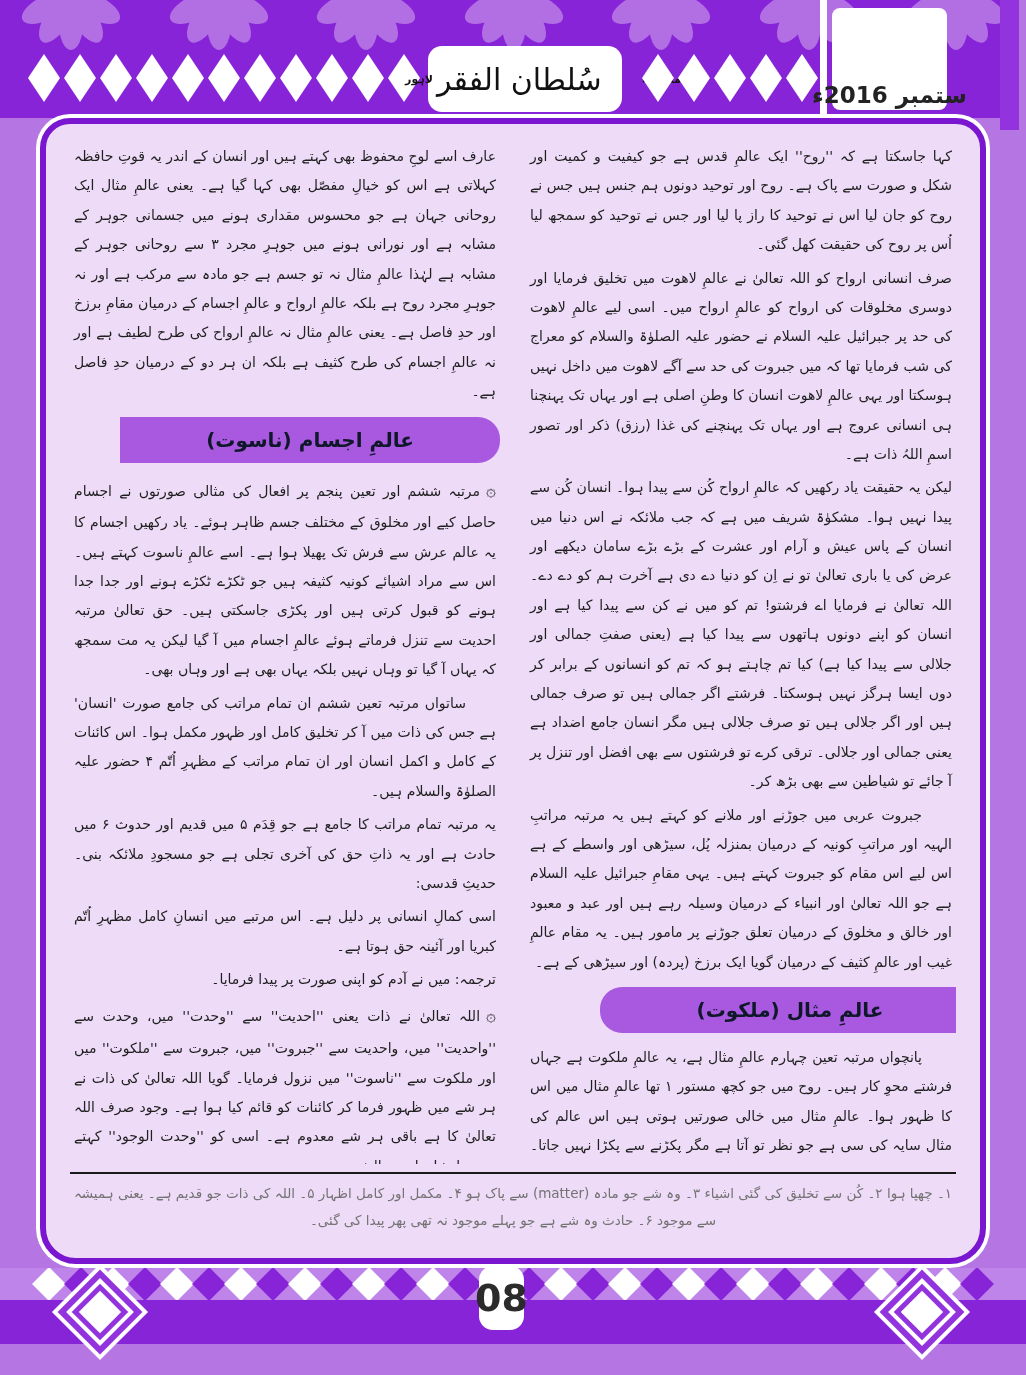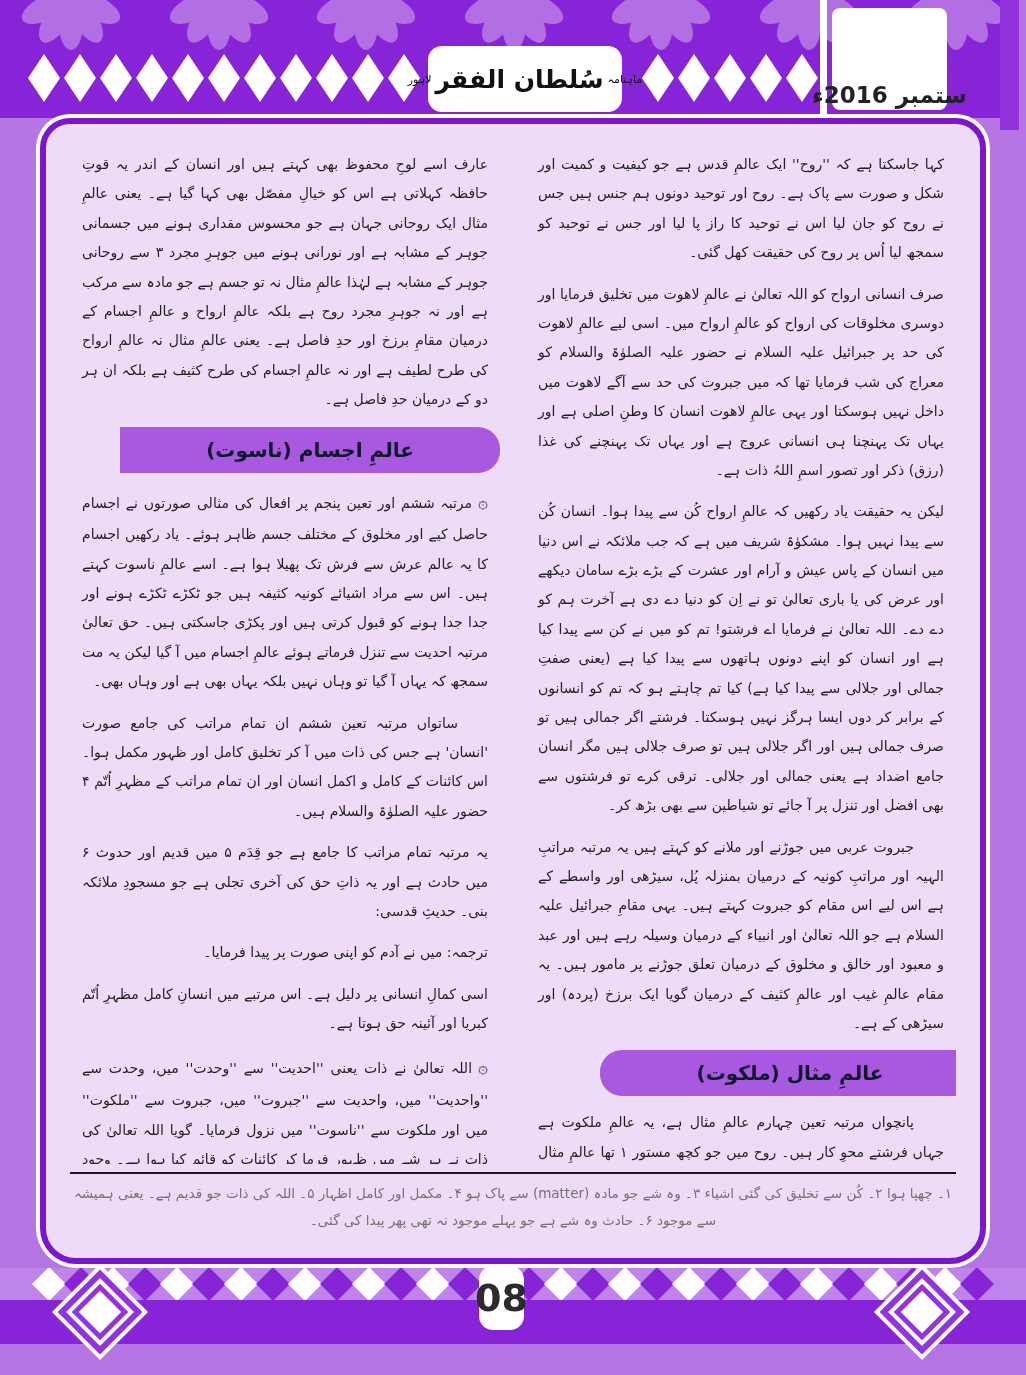--- a/index.html
+++ b/index.html
@@ -9,35 +9,35 @@
   
   .header{position:absolute;left:0;top:0;width:1008px;height:118px;background:#8824d8;}
   .flowers{position:absolute;left:0;top:-6px;width:1000px;display:flex;justify-content:space-between;padding:0 14px;}
   .flower{width:115px;height:56px;display:block;}
   .hdr-diamonds{position:absolute;top:54px;display:flex;gap:4px;}
   .hdr-diamonds.left{left:28px;}
   .hdr-diamonds.right{left:642px;}
   .hdiamond{width:32px;height:48px;background:#ffffff;clip-path:polygon(50% 0,100% 50%,50% 100%,0 50%);}
   .logo{position:absolute;left:428px;top:46px;width:194px;height:66px;background:#ffffff;border-radius:14px;
         display:flex;direction:rtl;align-items:center;justify-content:center;gap:4px;color:#111;}
-  .logo-pre,.logo-suf{font-size:11px;font-weight:normal;}
-  .logo-main{font-size:25px;font-weight:bold;white-space:nowrap;}
+  .logo-pre,.logo-suf{font-size:11px;font-weight:bold;margin-left:36px;}
+  .logo-main{font-size:30px;font-weight:normal;white-space:nowrap;}
   .hdr-sep{position:absolute;left:820px;top:0;width:7px;height:118px;background:#ffffff;}
   .hdr-sep.r2{left:1000px;}
   .datebox{position:absolute;left:832px;top:8px;width:115px;height:102px;background:#ffffff;border-radius:8px;
            display:flex;align-items:flex-end;justify-content:center;}
   .datebox span{font-size:23px;font-weight:bold;color:#222;direction:rtl;padding-bottom:2px;white-space:nowrap;}
 
   
   .card{position:absolute;left:40px;top:118px;width:946px;height:1146px;box-sizing:border-box;
         background:#eedbf7;border:6px solid #7b16d0;border-radius:30px 30px 36px 36px;
         box-shadow:0 0 0 4px #ffffff;padding:14px 24px 8px;}
   .cols{display:flex;direction:rtl;gap:26px;height:1026px;overflow:hidden;}
   .col{flex:1;direction:rtl;text-align:justify;font-size:14px;line-height:2.1;color:#1f1f1f;}
-  .para{margin:12px;}
+  .para{margin:4px;}
   .indent{text-indent:30px;}
   .bullet-glyph{font-size:17px;margin-left:6px;color:#222;}
   .quote{font-weight:bold;margin:0;text-align:right;text-indent:22px;}
   .banner{background:#a958e0;color:#0f172a;font-weight:bold;font-size:20px;text-align:center;
           padding:7px 0;margin:10px 0;line-height:1.6;}
   .banner-l{margin-left:-24px;width:380px;border-radius:0 22px 22px 0;box-sizing:border-box;}
   .banner-r{margin-right:-24px;width:380px;border-radius:22px 0 0 22px;box-sizing:border-box;}
   .footnotes{border-top:2px solid #1a1a1a;margin-top:8px;padding:6px 2px 0;direction:rtl;
              font-size:13.5px;line-height:2;color:#737373;text-align:center;}
 
@@ -227,22 +227,22 @@
         <div class="banner banner-r">عالمِ مثال (ملکوت)</div>
         <p class="para indent">پانچواں مرتبہ تعین چہارم عالمِ مثال ہے، یہ عالمِ ملکوت ہے جہاں فرشتے محوِ کار ہیں۔ روح میں جو کچھ مستور ۱ تھا عالمِ مثال میں اس کا ظہور ہوا۔ عالمِ مثال میں خالی صورتیں ہوتی ہیں اس عالم کی مثال سایہ کی سی ہے جو نظر تو آتا ہے مگر پکڑنے سے پکڑا نہیں جاتا۔ یہ عالمِ مثال (عالمِ ملکوت) اشیائے کونیہ ۲ مرکبہ لطیف ہے یعنی ایسی اشیاء کا عالم جو ٹکڑے ٹکڑے ہونے اور پھٹنے جڑنے کو قبول نہیں کرتی ہیں۔ اہلِ اللہ کو کشف ہمیشہ عالمِ مثال میں ہوتا ہے اور سچے خواب بھی اسی مقام میں واقع ہوتے ہیں کیونکہ یہ عالمِ مثال برزخ ہے عالمِ ارواح اور عالمِ اجسام کے درمیان۔ لہٰذا اس عالمِ مثال میں صورت آ گئی مگر ابھی کثافت نہیں آئی۔</p>
       </div>
 
       <div class="col">
         <p class="para">عارف اسے لوحِ محفوظ بھی کہتے ہیں اور انسان کے اندر یہ قوتِ حافظہ کہلاتی ہے اس کو خیالِ مفصّل بھی کہا گیا ہے۔ یعنی عالمِ مثال ایک روحانی جہان ہے جو محسوس مقداری ہونے میں جسمانی جوہر کے مشابہ ہے اور نورانی ہونے میں جوہرِ مجرد ۳ سے روحانی جوہر کے مشابہ ہے لہٰذا عالمِ مثال نہ تو جسم ہے جو مادہ سے مرکب ہے اور نہ جوہرِ مجرد روح ہے بلکہ عالمِ ارواح و عالمِ اجسام کے درمیان مقامِ برزخ اور حدِ فاصل ہے۔ یعنی عالمِ مثال نہ عالمِ ارواح کی طرح لطیف ہے اور نہ عالمِ اجسام کی طرح کثیف ہے بلکہ ان ہر دو کے درمیان حدِ فاصل ہے۔</p>
         <div class="banner banner-l">عالمِ اجسام (ناسوت)</div>
         <p class="para"><span class="bullet-glyph">۞</span><span>مرتبہ ششم اور تعین پنجم پر افعال کی مثالی صورتوں نے اجسام حاصل کیے اور مخلوق کے مختلف جسم ظاہر ہوئے۔ یاد رکھیں اجسام کا یہ عالم عرش سے فرش تک پھیلا ہوا ہے۔ اسے عالمِ ناسوت کہتے ہیں۔ اس سے مراد اشیائے کونیہ کثیفہ ہیں جو ٹکڑے ٹکڑے ہونے اور جدا جدا ہونے کو قبول کرتی ہیں اور پکڑی جاسکتی ہیں۔ حق تعالیٰ مرتبہ احدیت سے تنزل فرماتے ہوئے عالمِ اجسام میں آ گیا لیکن یہ مت سمجھ کہ یہاں آ گیا تو وہاں نہیں بلکہ یہاں بھی ہے اور وہاں بھی۔</span></p>
         <p class="para indent">ساتواں مرتبہ تعین ششم ان تمام مراتب کی جامع صورت 'انسان' ہے جس کی ذات میں آ کر تخلیق کامل اور ظہور مکمل ہوا۔ اس کائنات کے کامل و اکمل انسان اور ان تمام مراتب کے مظہرِ اُتّم ۴ حضور علیہ الصلوٰۃ والسلام ہیں۔</p>
         <p class="para">یہ مرتبہ تمام مراتب کا جامع ہے جو قِدَم ۵ میں قدیم اور حدوث ۶ میں حادث ہے اور یہ ذاتِ حق کی آخری تجلی ہے جو مسجودِ ملائکہ بنی۔ حدیثِ قدسی:</p>
+        <p class="para">اسی کمالِ انسانی پر دلیل ہے۔ اس مرتبے میں انسانِ کامل مظہرِ اُتّم کبریا اور آئینہ حق ہوتا ہے۔</p>
         <p class="para">ترجمہ: میں نے آدم کو اپنی صورت پر پیدا فرمایا۔</p>
-        <p class="para">اسی کمالِ انسانی پر دلیل ہے۔ اس مرتبے میں انسانِ کامل مظہرِ اُتّم کبریا اور آئینہ حق ہوتا ہے۔</p>
         <p class="para"><span class="bullet-glyph">۞</span><span>اللہ تعالیٰ نے ذات یعنی ''احدیت'' سے ''وحدت'' میں، وحدت سے ''واحدیت'' میں، واحدیت سے ''جبروت'' میں، جبروت سے ''ملکوت'' میں اور ملکوت سے ''ناسوت'' میں نزول فرمایا۔ گویا اللہ تعالیٰ کی ذات نے ہر شے میں ظہور فرما کر کائنات کو قائم کیا ہوا ہے۔ وجود صرف اللہ تعالیٰ کا ہے باقی ہر شے معدوم ہے۔ اسی کو ''وحدت الوجود'' کہتے ہیں۔ ارشادِ باری تعالیٰ ہے:</span></p>
 
       </div>
     </div>
 
     <div class="footnotes">۱۔ چھپا ہوا   ۲۔ کُن سے تخلیق کی گئی اشیاء   ۳۔ وہ شے جو مادہ (matter) سے پاک ہو   ۴۔ مکمل اور کامل اظہار   ۵۔ اللہ کی ذات جو قدیم ہے۔ یعنی ہمیشہ سے موجود   ۶۔ حادث وہ شے ہے جو پہلے موجود نہ تھی پھر پیدا کی گئی۔</div>
   </div>
 
   <div class="diamond-strip" id="strip">
       <span class="bdiamond"></span>

